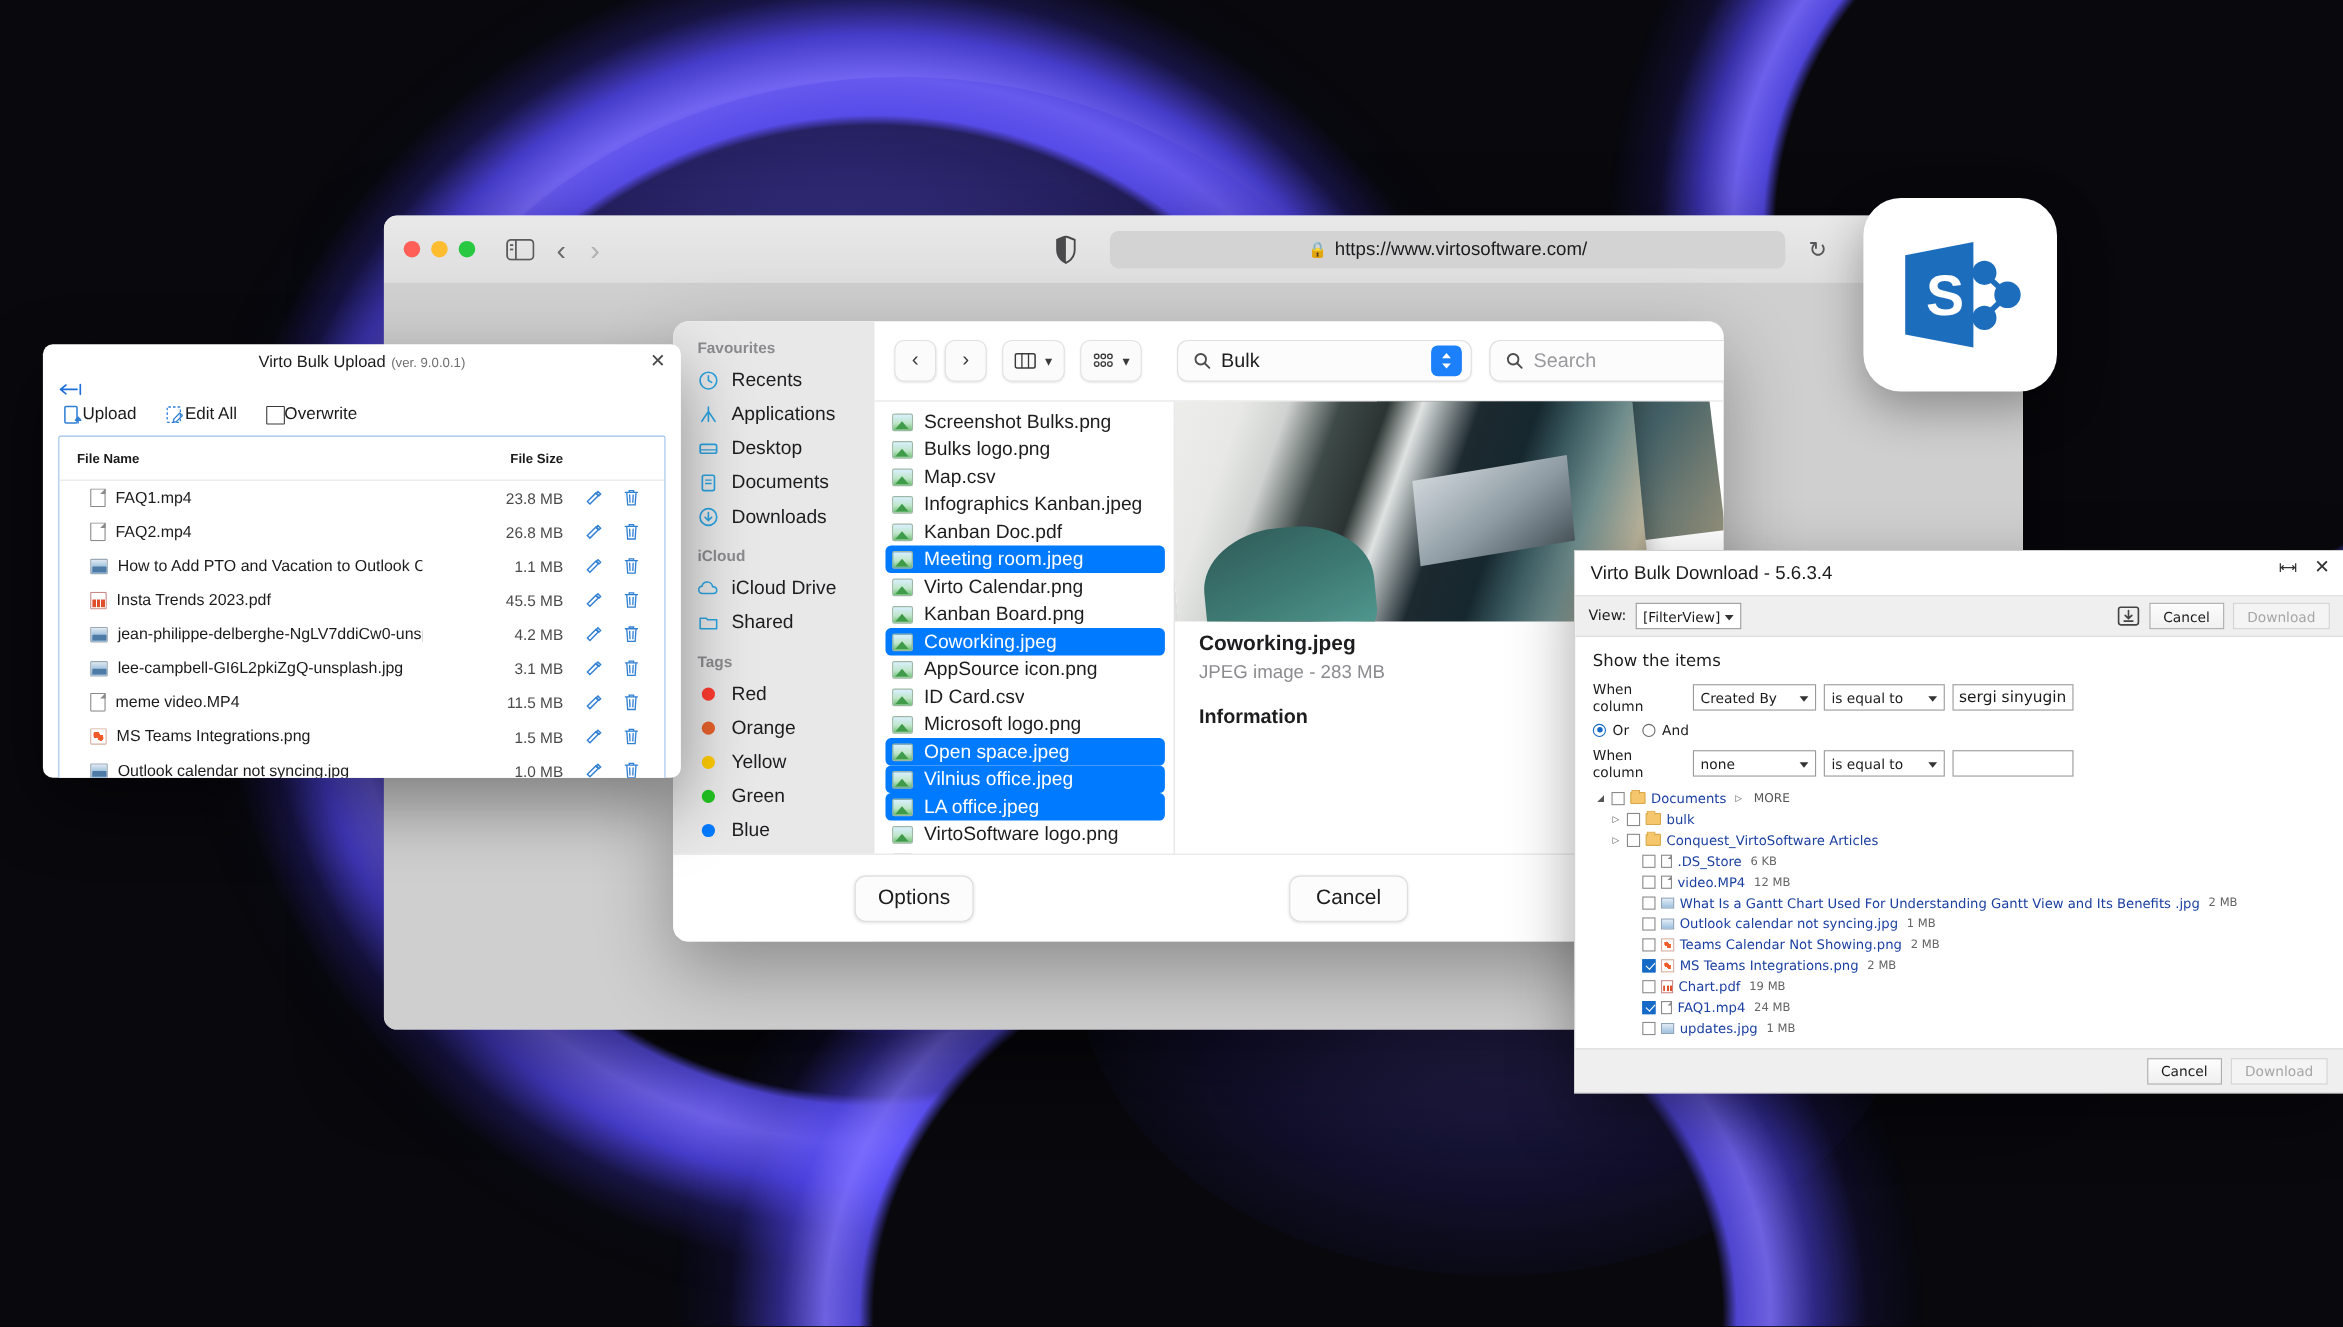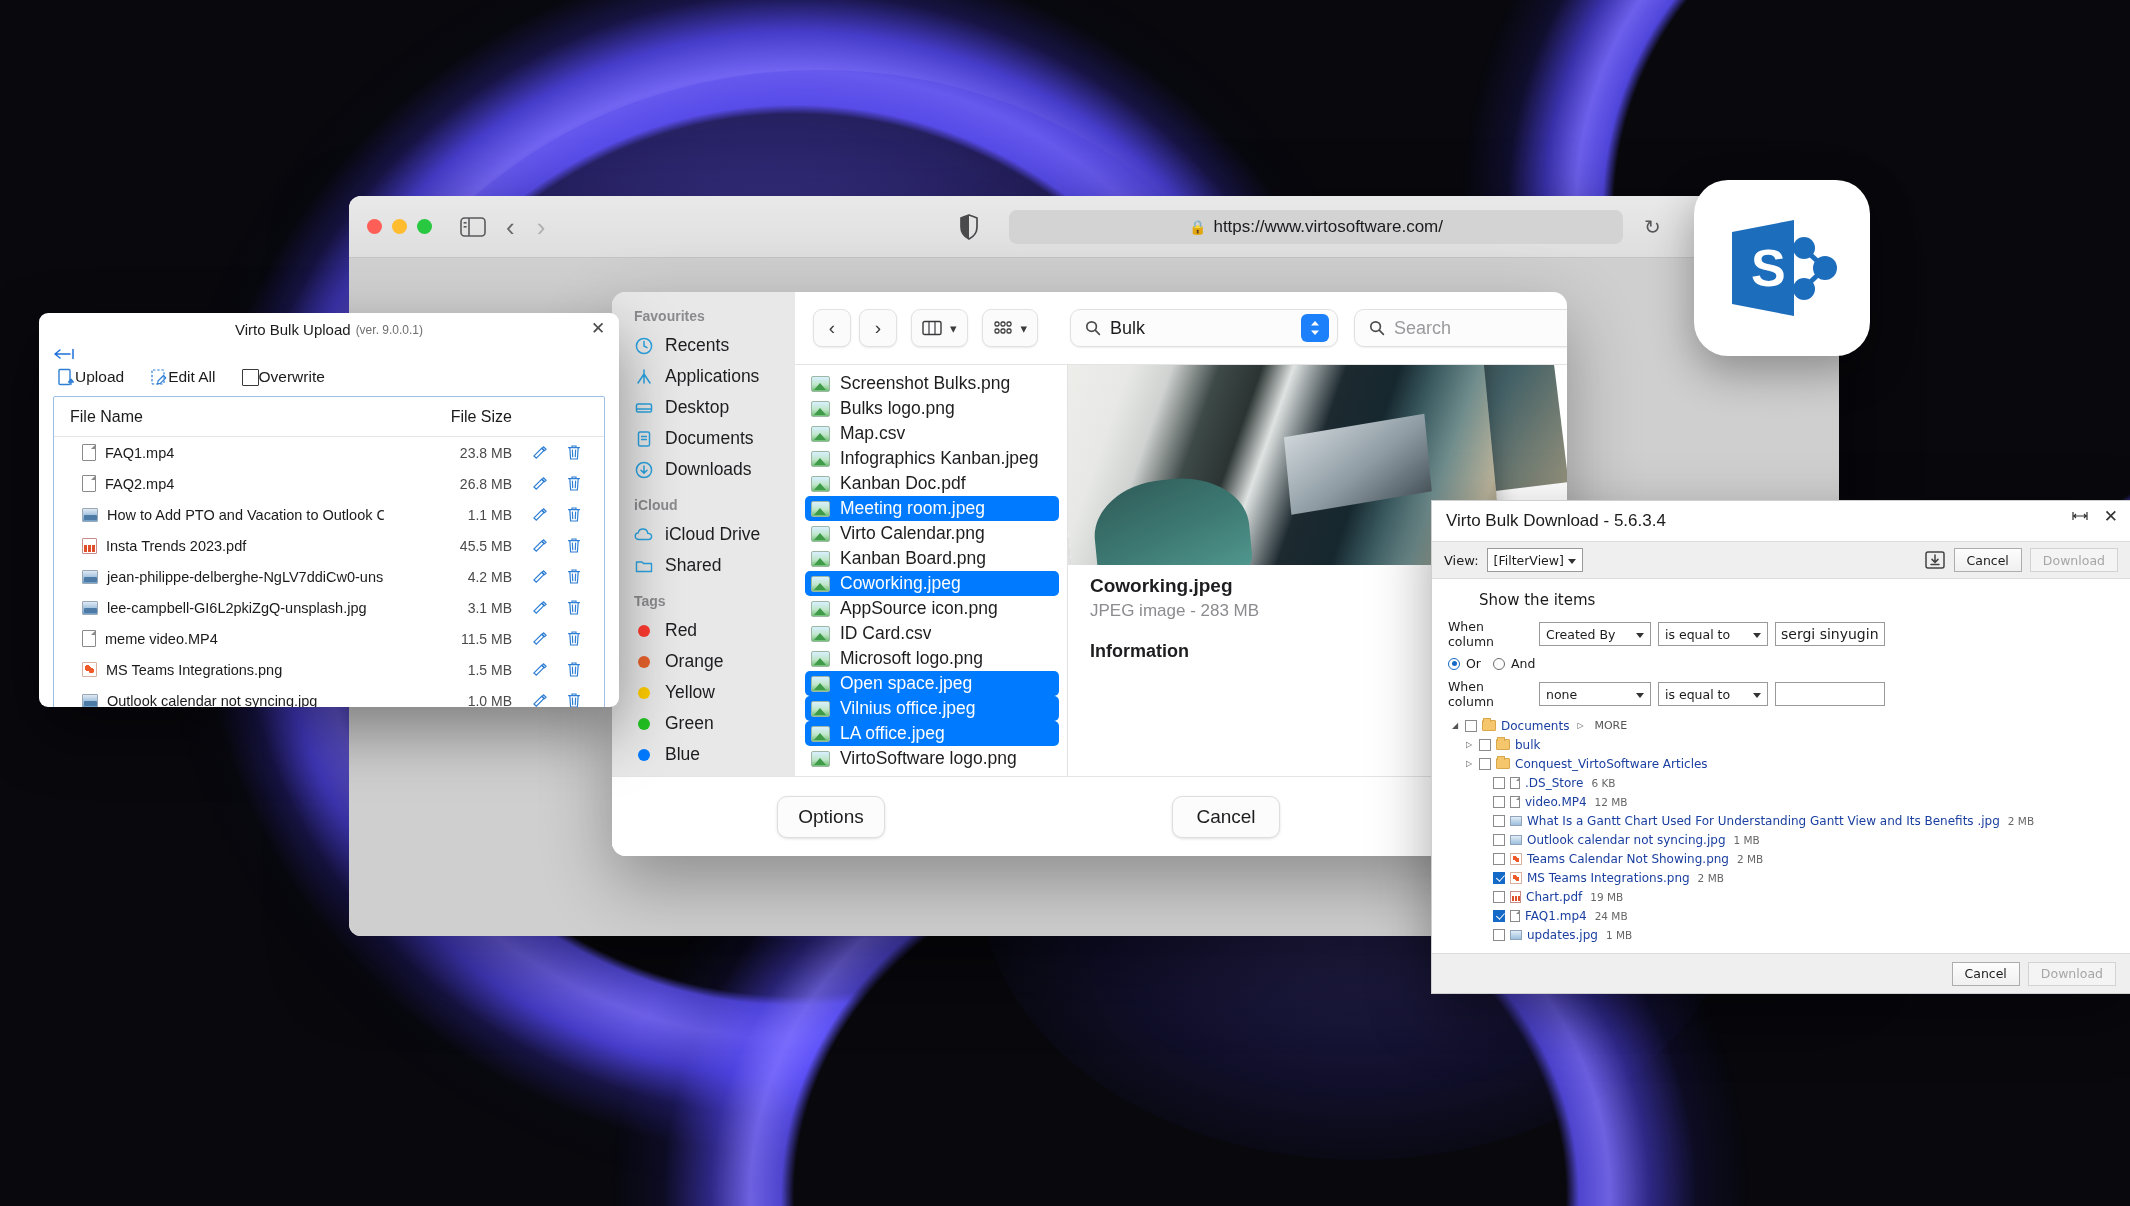--- a/index.html
+++ b/index.html
@@ -305,21 +305,21 @@
   .mini-ic { width: 18px; height: 18px; display: flex; align-items: center; justify-content: center; }
   .chk-sq { width: 17px; height: 17px; border: 1.5px solid #3a3a3a; background: #fff; border-radius: 1px; }
   .up-table {
     margin: 0 14px; border: 1px solid #9cc0e8;
     border-radius: 2px; height: 340px; background: #fff;
     display: flex; flex-direction: column;
   }
   .up-thead {
     display: flex; align-items: center;
     height: 40px; border-bottom: 1px solid #e6e6e6;
-    font-size: 16px; font-weight: 400; color: #1b1b1b;
+    font-size: 12px; font-weight: 700; color: #1b1b1b;
     flex-shrink: 0;
   }
   .col-name { flex: 1; padding-left: 16px; }
   .col-size { width: 128px; text-align: right; }
   .col-act { width: 92px; }
   .up-row {
     display: flex; align-items: center;
     height: 31px; font-size: 14.5px; color: #1b1b1b;
   }
   .up-row .col-name { padding-left: 28px; display: flex; align-items: center; gap: 9px; white-space: nowrap; overflow: hidden; }
@@ -408,21 +408,21 @@
   }
   .dl-ribbon-right { margin-left: auto; display: flex; align-items: center; gap: 8px; }
   .win-btn {
     height: 24px; min-width: 58px; padding: 0 12px;
     border: 1px solid #adadad; background: linear-gradient(180deg,#fdfdfd,#f0f0f0);
     font-size: 12.5px; color: #1b1b1b;
     display: flex; align-items: center; justify-content: center;
   }
   .win-btn.disabled { color: #a6a6a6; background: #f4f4f4; border-color: #d3d3d3; }
   .dl-body { padding: 12px 16px 0 16px; }
-  .dl-h { font-size: 15px; color: #1b1b1b; margin-bottom: 10px; margin-left: 31px; }
+  .dl-h { font-size: 15px; color: #1b1b1b; margin-bottom: 10px; }
   .dl-filterrow { display: flex; align-items: center; gap: 7px; margin-bottom: 7px; }
   .dl-filterrow .dl-lbl { width: 84px; font-size: 12.5px; }
   .dl-select.w1 { width: 112px; }
   .dl-select.w2 { width: 110px; }
   .dl-text {
     width: 110px; height: 24px; border: 1px solid #9a9a9a; background: #fff;
     font-size: 14px; color: #1b1b1b; padding: 0 5px;
     display: flex; align-items: center;
   }
   .dl-radiorow { display: flex; align-items: center; gap: 6px; margin: 4px 0 8px 0; font-size: 12.5px; color: #1b1b1b; }

